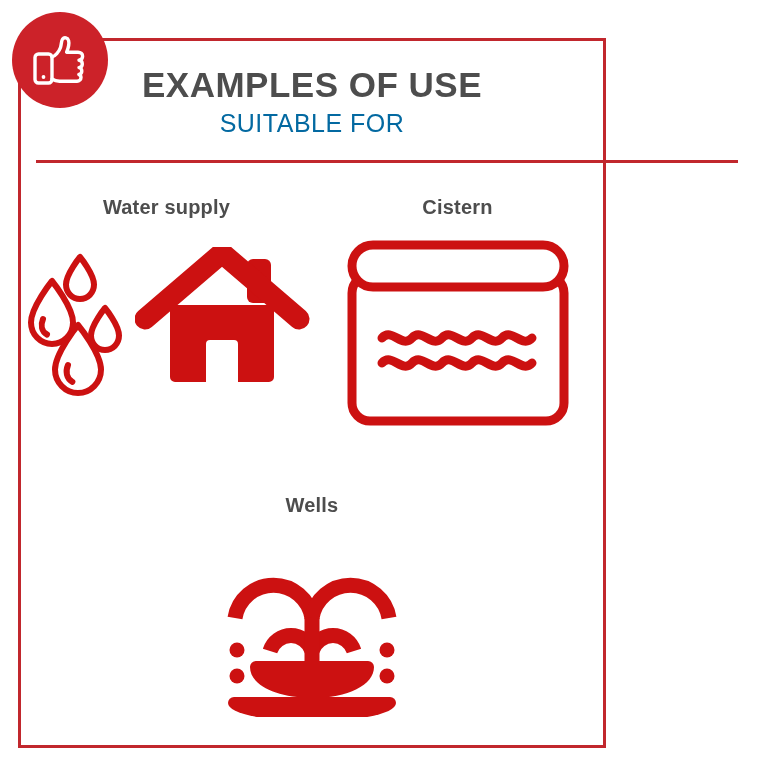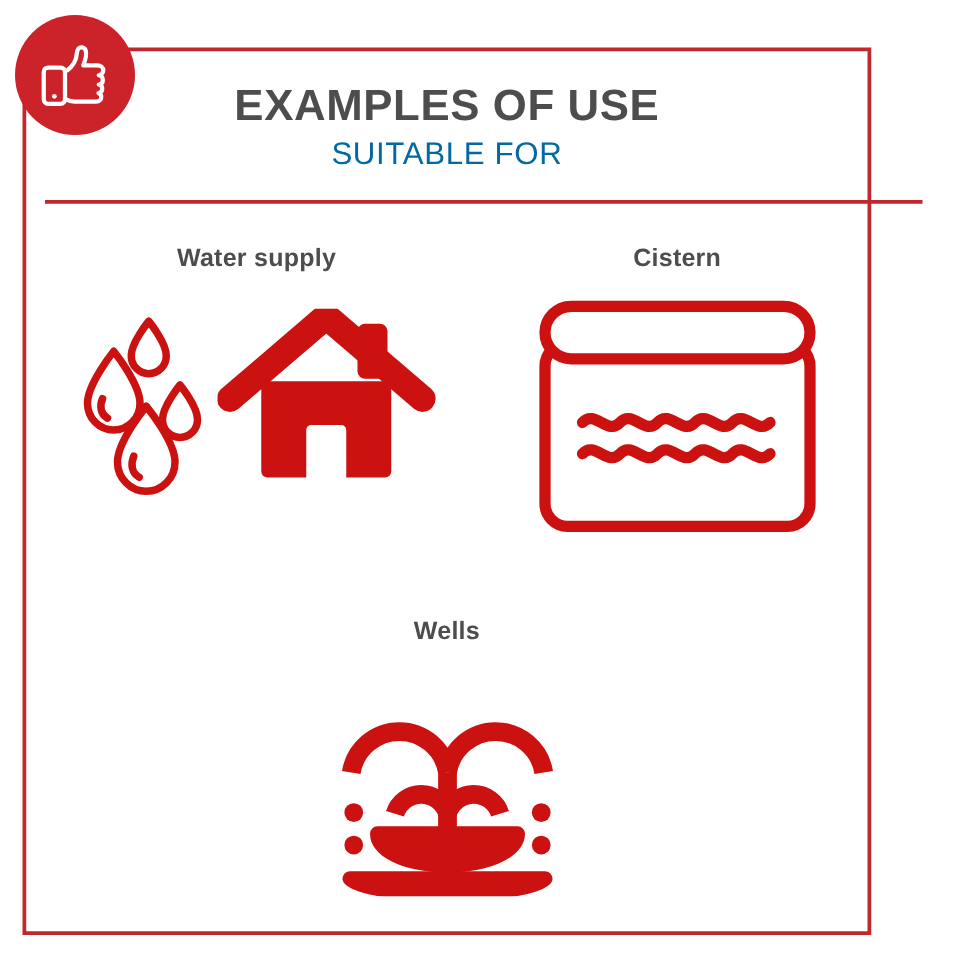--- a/index.html
+++ b/index.html
@@ -14,21 +14,21 @@
     overflow: hidden;
     font-family: "Liberation Sans", sans-serif;
     -webkit-font-smoothing: antialiased;
   }
 
   
   #frame {
     position: absolute;
     left: 18px;
     top: 38px;
-    width: 679px;
+    width: 588px;
     height: 710px;
     border: 3px solid #C1272D;
     box-sizing: border-box;
     background: #ffffff;
   }
 
   
   #badge {
     position: absolute;
     left: 12px;
@@ -85,21 +85,21 @@
     margin: 0;
     text-align: center;
     font-size: 20px;
     font-weight: bold;
     color: #4D4D4D;
     letter-spacing: 0.2px;
   }
 
   #row-top {
     position: absolute;
-    left: 16px;
+    left: 0;
     top: 155px;
     width: 100%;
     display: flex;
   }
   .col { flex: 1 1 0; }
 
   .icon-wrap {
     display: flex;
     align-items: center;
     justify-content: center;

